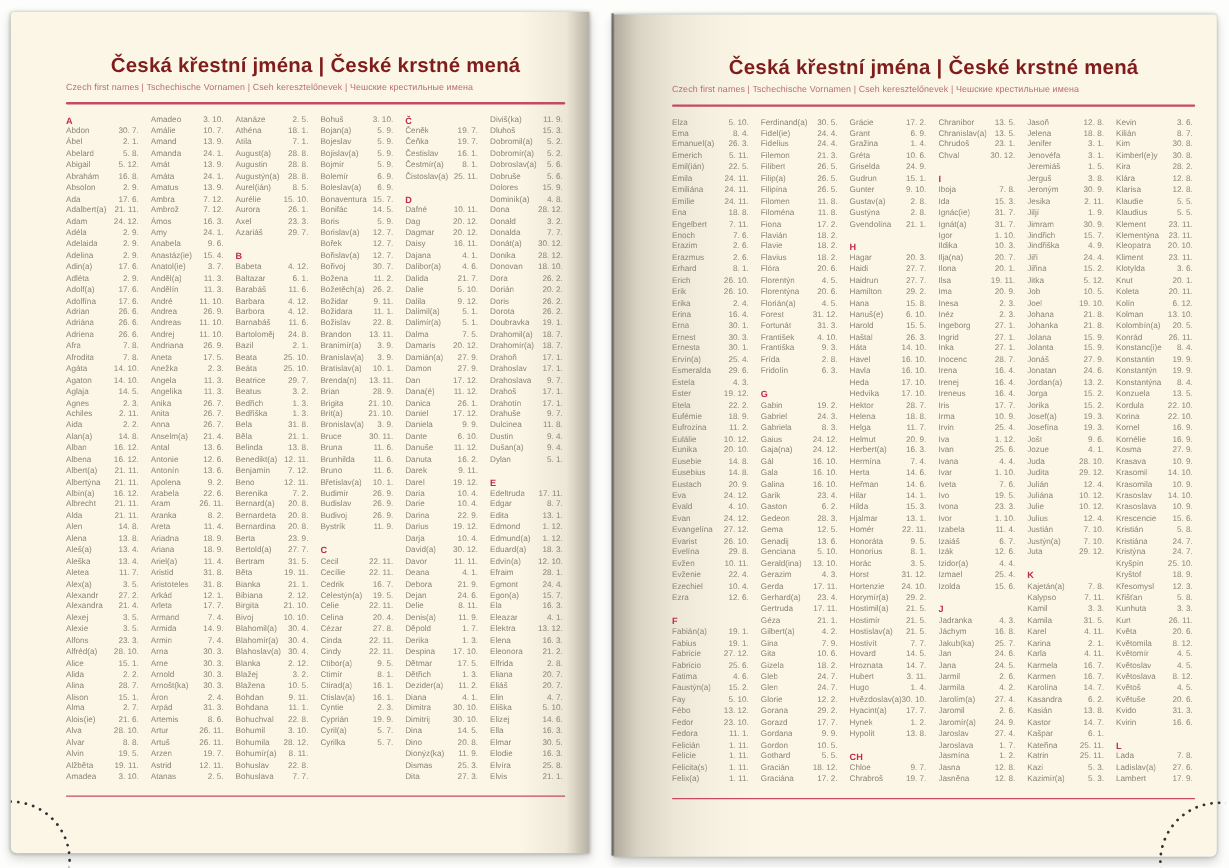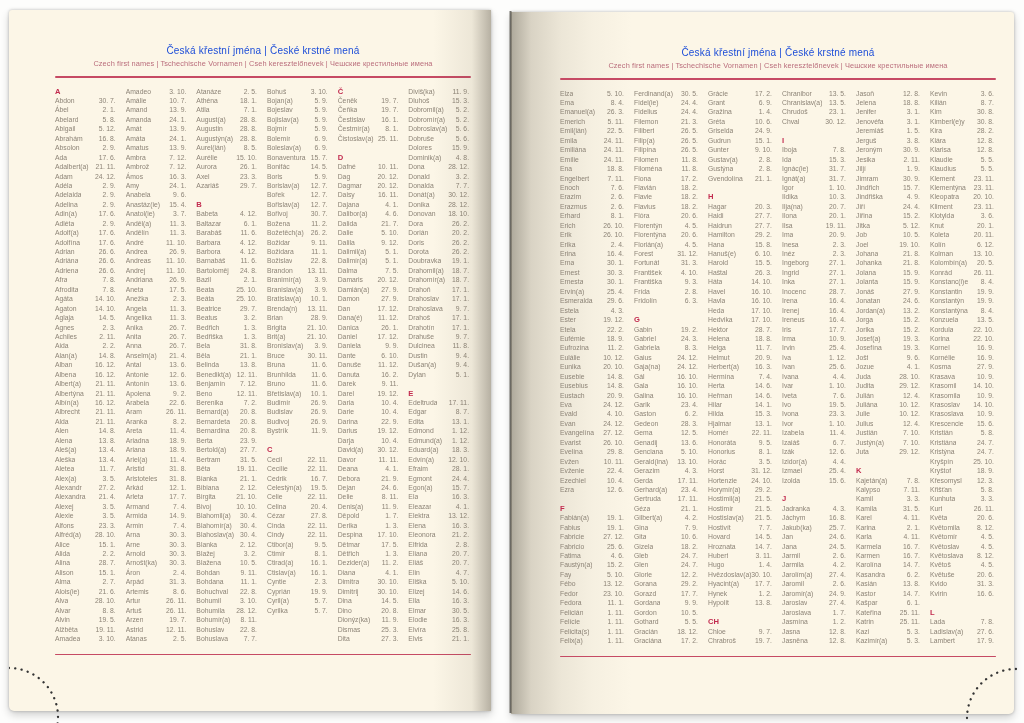--- a/index.html
+++ b/index.html
@@ -26,24 +26,24 @@
   }
   .gutter-line{
     position:absolute;left:509px;top:11px;width:3px;height:702px;
     background:linear-gradient(to right,rgba(60,56,46,.15),rgba(50,47,38,.65),rgba(60,56,46,.2));
   }
   .content{position:relative;height:100%;box-sizing:border-box;}
   .page.left .content{padding:0 20px 0 46px;}
   .page.right .content{padding:0 18px 0 49px;}
   .title{
     margin:35px 0 3px;text-align:center;
-    font-size:10px;font-weight:400;letter-spacing:.2px;color:#1d4ed8;
+    font-size:17px;font-weight:700;letter-spacing:.2px;color:#7f1d1d;
   }
   .subtitle{
-    text-align:center;font-size:7.4px;color:#b96c7b;margin-bottom:8px;letter-spacing:.1px;
+    text-align:left;font-size:7.4px;color:#b96c7b;margin-bottom:8px;letter-spacing:.1px;
   }
   .rule{height:1.6px;background:#c64a64;border-radius:1px;}
   .cols{display:flex;gap:8px;margin-top:9px;height:558px;overflow:hidden;}
   .col{flex:1 1 0;min-width:0;}
   .row{
     display:flex;justify-content:space-between;align-items:baseline;
     height:9.45px;font-size:6.8px;line-height:9.5px;color:#8d8477;
   }
   .row .nm{white-space:nowrap;overflow:hidden;}
   .row .dt{flex:none;padding-right:2px;white-space:nowrap;}

